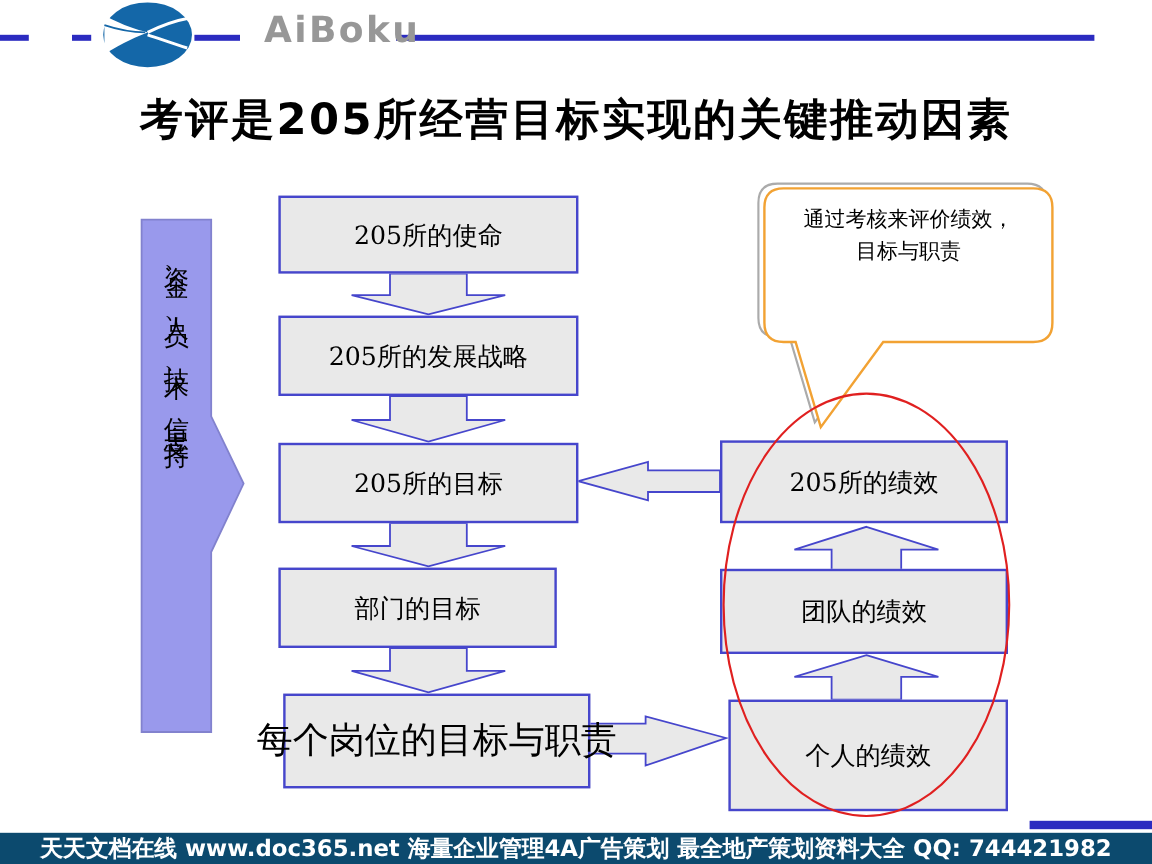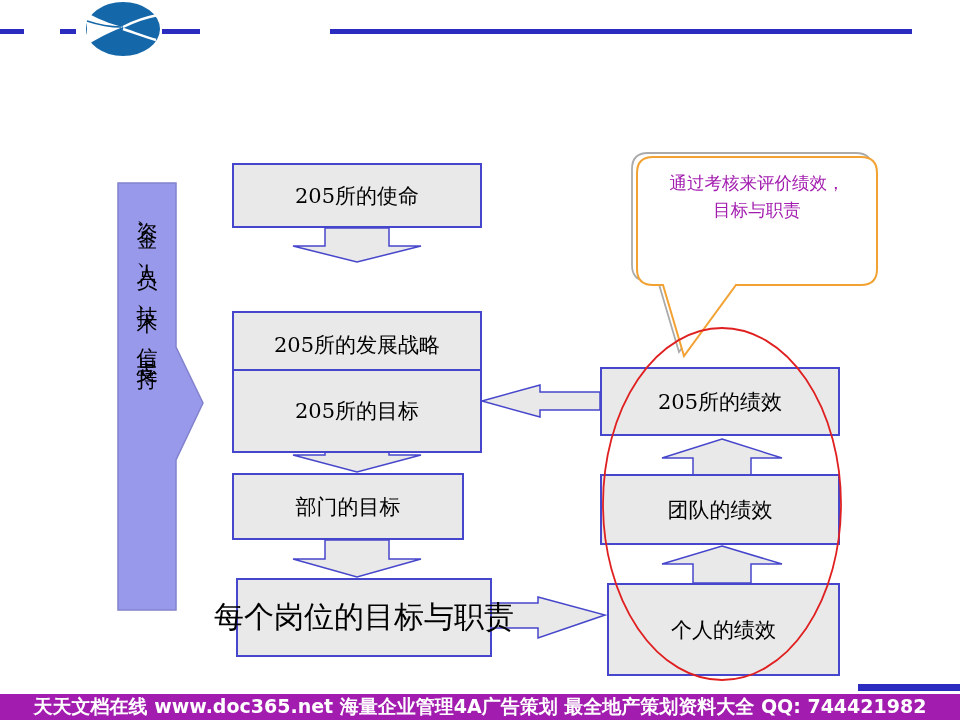--- a/index.html
+++ b/index.html
@@ -16,39 +16,39 @@
          font-family:"DejaVu Sans",sans-serif;}
   
   #arrows-svg{position:absolute;left:0;top:0;z-index:1;}
   #callout-svg{position:absolute;left:0;top:0;z-index:3;}
   #ellipse-svg{position:absolute;left:0;top:0;z-index:5;pointer-events:none;}
   
   .box{position:absolute;background:#E9E9E9;border:2px solid #4646CC;box-sizing:border-box;
        display:flex;align-items:center;justify-content:center;z-index:2;
        font-family:"DejaVu Serif",serif;font-size:21px;color:#000;white-space:nowrap;}
   #box-m1{left:232px;top:163px;width:250px;height:65px;}
-  #box-m2{left:232px;top:263px;width:250px;height:67px;margin-top:48px;}
-  #box-m3{left:232px;top:369px;width:250px;height:84px;}
+  #box-m2{left:232px;top:263px;width:250px;height:67px;}
+  #box-m3{left:232px;top:369px;width:250px;height:67px;}
   #box-m4{left:232px;top:473px;width:232px;height:67px;}
   #box-m5{left:236px;top:578px;width:256px;height:79px;font-size:30px;}
   #box-r1{left:600px;top:367px;width:240px;height:69px;}
   #box-r2{left:600px;top:474px;width:240px;height:71px;}
   #box-r3{left:607px;top:583px;width:233px;height:93px;}
   
   #banner-text{position:absolute;left:124px;top:205px;width:46px;height:400px;z-index:2;
      writing-mode:vertical-rl;text-orientation:upright;display:flex;align-items:center;
      font-family:"DejaVu Serif",serif;font-size:21px;color:#000;letter-spacing:7px;}
   
   #callout-text{position:absolute;left:640px;top:170px;width:234px;z-index:4;
      text-align:center;font-family:"DejaVu Serif",serif;font-size:17.5px;
-     line-height:1.55;color:#a21caf;}
+     line-height:1.55;color:#000000;}
   
   #footer-accent{position:absolute;left:858px;top:684px;width:102px;height:7px;
      background:#2B2BC0;z-index:6;}
-  #footer{position:absolute;left:0;top:694px;width:960px;height:26px;background:#a21caf;
+  #footer{position:absolute;left:0;top:694px;width:960px;height:26px;background:#0c4a6e;
      z-index:6;display:flex;align-items:center;justify-content:center;}
   #footer-text{color:#fff;font-weight:bold;font-size:19px;white-space:nowrap;
      font-family:"DejaVu Sans",sans-serif;}
 </style>
 </head>
 <body>
 
 <div id="slide">
 
   <div class="hline" style="left:0;width:24px;"></div>
@@ -57,21 +57,23 @@
   <div class="hline" style="left:330px;width:582px;"></div>
 
   <svg class="abs" width="90" height="60" style="left:82px;top:0;">
     <ellipse cx="41" cy="29" rx="37" ry="27" fill="#1467A8"></ellipse>
     <path d="M 5 13 C 22 22 33 25 41 27 C 33 30 21 35 5 45 Z" fill="#ffffff"></path>
     <path d="M 41 27 C 53 21 65 17 76 15" stroke="#ffffff" stroke-width="2.5" fill="none"></path>
     <path d="M 41 29 C 53 33 64 37 74 40" stroke="#ffffff" stroke-width="2.5" fill="none"></path>
     <path d="M 5 21 C 20 26 31 27 39 27" stroke="#1467A8" stroke-width="1.5" fill="none"></path>
   </svg>
 
+  <div id="watermark">AiBoku</div>
 
+  <div id="title">考评是205所经营目标实现的关键推动因素</div>
 
   <svg id="arrows-svg" width="960" height="720">
 
     <polygon points="118,183 176,183 176,347 203,403 176,460 176,610 118,610" fill="#9999EC" stroke="#8282CE" stroke-width="1.5"></polygon>
 
     <polygon fill="#E9E9E9" stroke="#4646CC" stroke-width="1.5" points="325,228 389,228 389,246 421,246 357,262 293,246 325,246"></polygon>
     <polygon fill="#E9E9E9" stroke="#4646CC" stroke-width="1.5" points="325,330 389,330 389,350 421,350 357,368 293,350 325,350"></polygon>
     <polygon fill="#E9E9E9" stroke="#4646CC" stroke-width="1.5" points="325,436 389,436 389,455 421,455 357,472 293,455 325,455"></polygon>
     <polygon fill="#E9E9E9" stroke="#4646CC" stroke-width="1.5" points="325,540 389,540 389,559 421,559 357,577 293,559 325,559"></polygon>
 

